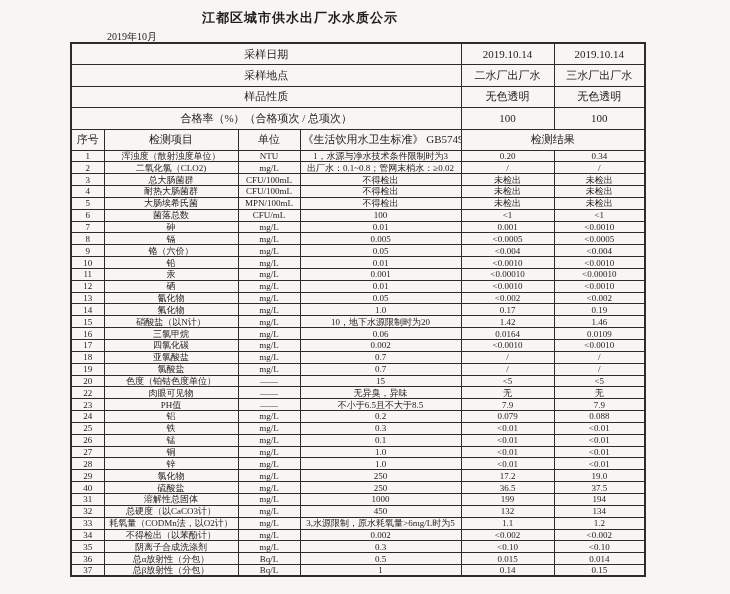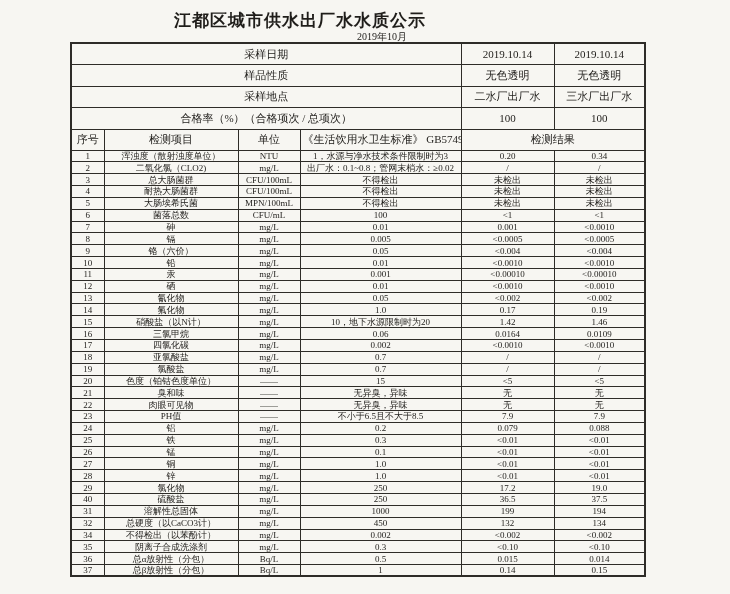--- a/index.html
+++ b/index.html
@@ -14,31 +14,31 @@
     font-family: "Liberation Serif", serif;
     color: #1f1d1a;
     overflow: hidden;
   }
   .title {
     position: absolute;
     top: 9px;
     left: 0;
     width: 600px;
     text-align: center;
-    font-size: 17px;
+    font-size: 13px;
     font-weight: bold;
     letter-spacing: 1px;
     white-space: nowrap;
   }
   .subtitle {
     position: absolute;
     top: 30px;
     left: 107px;
     width: 300px;
-    text-align: right;
+    text-align: left;
     font-size: 10px;
     white-space: nowrap;
   }
   table.report {
     position: absolute;
     top: 42px;
     left: 70px;
     width: 574px;
     border-collapse: collapse;
     table-layout: fixed;
@@ -81,28 +81,28 @@
     <col style="width:93px">
     <col style="width:91px">
   </colgroup>
   <tbody id="meta-section">
       <tr class="meta-row">
         <td colspan="4">采样日期</td>
         <td>2019.10.14</td>
         <td>2019.10.14</td>
       </tr>
       <tr class="meta-row">
+        <td colspan="4">采样地点</td>
+        <td>二水厂出厂水</td>
+        <td>三水厂出厂水</td>
+      </tr>
+      <tr class="meta-row">
         <td colspan="4">样品性质</td>
         <td>无色透明</td>
         <td>无色透明</td>
-      </tr>
-      <tr class="meta-row">
-        <td colspan="4">采样地点</td>
-        <td>二水厂出厂水</td>
-        <td>三水厂出厂水</td>
       </tr>
       <tr class="meta-row">
         <td colspan="4">合格率（%）（合格项次 / 总项次）</td>
         <td>100</td>
         <td>100</td>
       </tr>
     </tbody>
   <tbody>
     <tr class="colhead-row">
       <td>序号</td>
@@ -267,28 +267,20 @@
       </tr>
       <tr class="data-row">
         <td class="no-cell">20</td>
         <td class="item-cell">色度（铂钴色度单位）</td>
         <td class="unit-cell">——</td>
         <td class="std-cell">15</td>
         <td class="res-cell">&lt;5</td>
         <td class="res-cell">&lt;5</td>
       </tr>
       <tr class="data-row">
-        <td class="no-cell">21</td>
-        <td class="item-cell">臭和味</td>
-        <td class="unit-cell">——</td>
-        <td class="std-cell">无异臭，异味</td>
-        <td class="res-cell">无</td>
-        <td class="res-cell">无</td>
-      </tr>
-      <tr class="data-row">
         <td class="no-cell">22</td>
         <td class="item-cell">肉眼可见物</td>
         <td class="unit-cell">——</td>
         <td class="std-cell">无异臭，异味</td>
         <td class="res-cell">无</td>
         <td class="res-cell">无</td>
       </tr>
       <tr class="data-row">
         <td class="no-cell">23</td>
         <td class="item-cell">PH值</td>
@@ -363,20 +355,28 @@
       </tr>
       <tr class="data-row">
         <td class="no-cell">32</td>
         <td class="item-cell">总硬度（以CaCO3计）</td>
         <td class="unit-cell">mg/L</td>
         <td class="std-cell">450</td>
         <td class="res-cell">132</td>
         <td class="res-cell">134</td>
       </tr>
       <tr class="data-row">
+        <td class="no-cell">33</td>
+        <td class="item-cell">耗氧量（CODMn法，以O2计）</td>
+        <td class="unit-cell">mg/L</td>
+        <td class="std-cell">3,水源限制，原水耗氧量&gt;6mg/L时为5</td>
+        <td class="res-cell">1.1</td>
+        <td class="res-cell">1.2</td>
+      </tr>
+      <tr class="data-row">
         <td class="no-cell">34</td>
         <td class="item-cell">不得检出（以苯酚计）</td>
         <td class="unit-cell">mg/L</td>
         <td class="std-cell">0.002</td>
         <td class="res-cell">&lt;0.002</td>
         <td class="res-cell">&lt;0.002</td>
       </tr>
       <tr class="data-row">
         <td class="no-cell">35</td>
         <td class="item-cell">阴离子合成洗涤剂</td>

